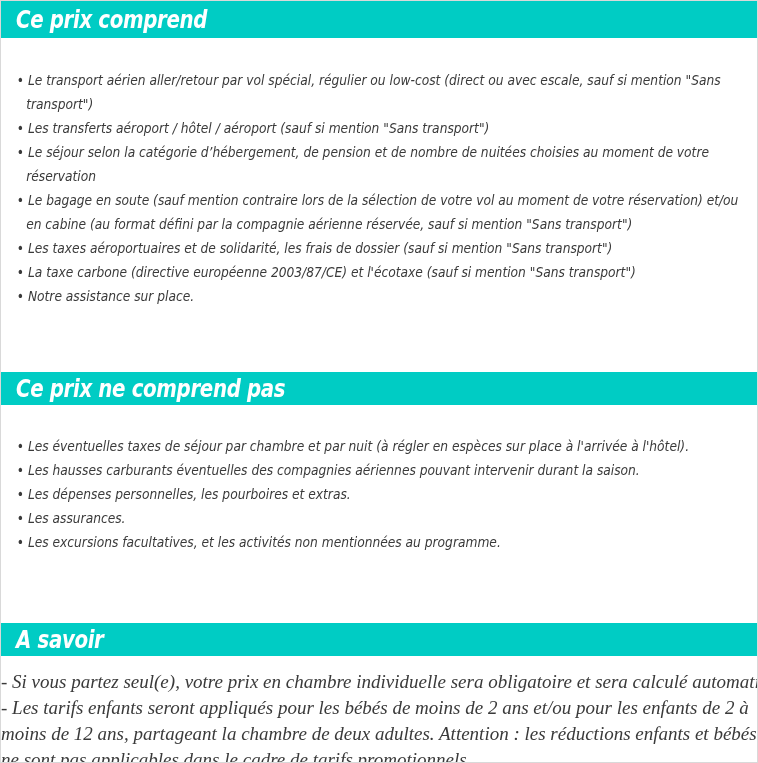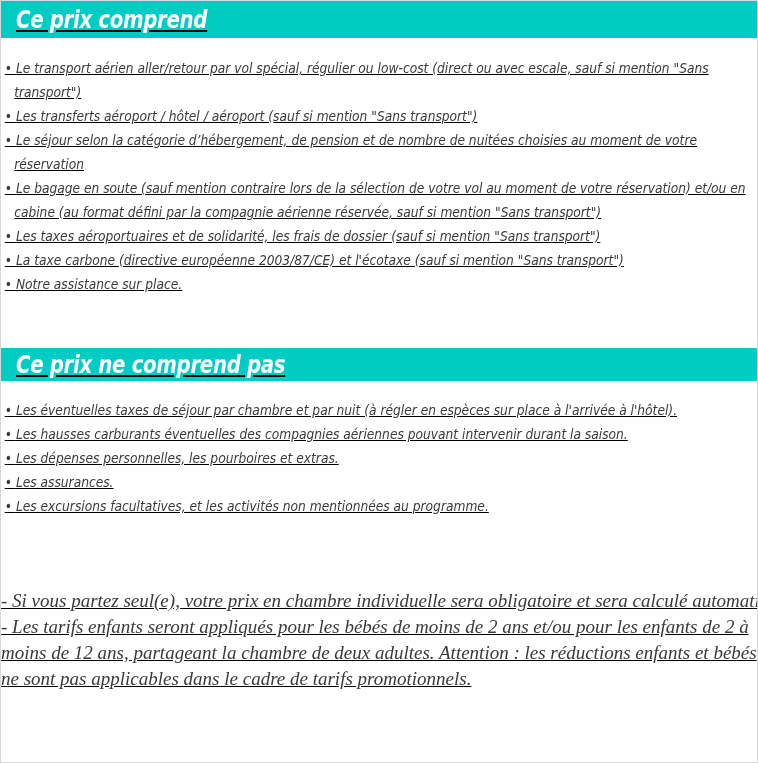--- a/index.html
+++ b/index.html
@@ -15,21 +15,20 @@
     border: 1px solid #d9d9d9;
     box-sizing: border-box;
     position: relative;
   }
 
   .page {
     width: 756px;
     height: 761px;
     overflow: hidden;
     position: relative;
-    text-decoration: underline;
   }
 
   
   .band {
     background: #00ccc4;
     height: 37px;
     display: flex;
     align-items: center;
     overflow: hidden;
   }
@@ -45,21 +44,21 @@
     transform: scaleX(0.88);
     transform-origin: left center;
     white-space: nowrap;
   }
   .band.band-2 { height: 33px; align-items: center; }
   .band.band-3 { height: 33px; }
 
   
   .bullets {
     padding: 0;
-    margin: 0;
+    margin: 12px;
     list-style: none;
   }
   .bullet-item {
     color: #3a3a3a;
     font-family: "Liberation Sans Narrow", "DejaVu Sans Condensed", "Liberation Sans", sans-serif;
     font-style: italic;
     font-size: 14.5px;
     line-height: 24px;
     padding-left: 14px;
     text-indent: -10px;
@@ -123,19 +122,22 @@
   <div class="sec2-gap"></div>
   <ul class="bullets">
     <li class="bullet-item">Les éventuelles taxes de séjour par chambre et par nuit (à régler en espèces sur place à l'arrivée à l'hôtel).</li>
     <li class="bullet-item">Les hausses carburants éventuelles des compagnies aériennes pouvant intervenir durant la saison.</li>
     <li class="bullet-item">Les dépenses personnelles, les pourboires et extras.</li>
     <li class="bullet-item">Les assurances.</li>
     <li class="bullet-item">Les excursions facultatives, et les activités non mentionnées au programme.</li>
   </ul>
   <div class="sec2-after"></div>
 
+  <div class="band band-3">
+    <div class="band-title">A savoir</div>
+  </div>
   <div class="sec3-gap"></div>
   <div class="savoir-block">
     <div class="savoir-para nowrap-first">- Si vous partez seul(e), votre prix en chambre individuelle sera obligatoire et sera calculé automatiquement dans votre devis.</div>
     <div class="savoir-para">- Les tarifs enfants seront appliqués pour les bébés de moins de 2 ans et/ou pour les enfants de 2 à moins de 12 ans, partageant la chambre de deux adultes. Attention : les réductions enfants et bébés ne sont pas applicables dans le cadre de tarifs promotionnels.</div>
   </div>
 
 </div>
 
 </body></html>

